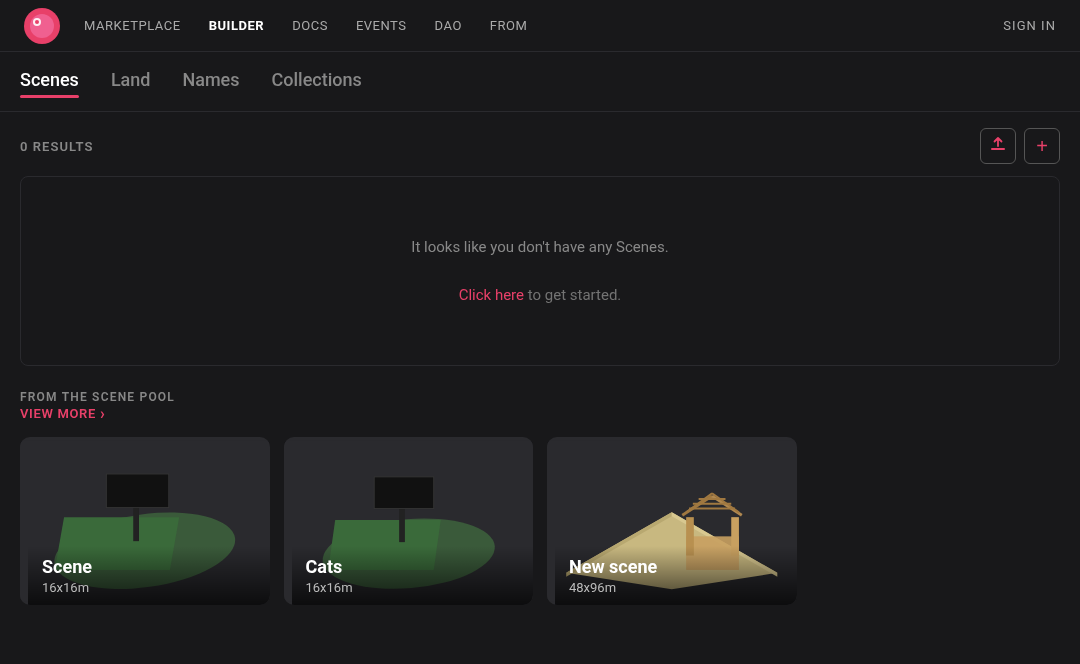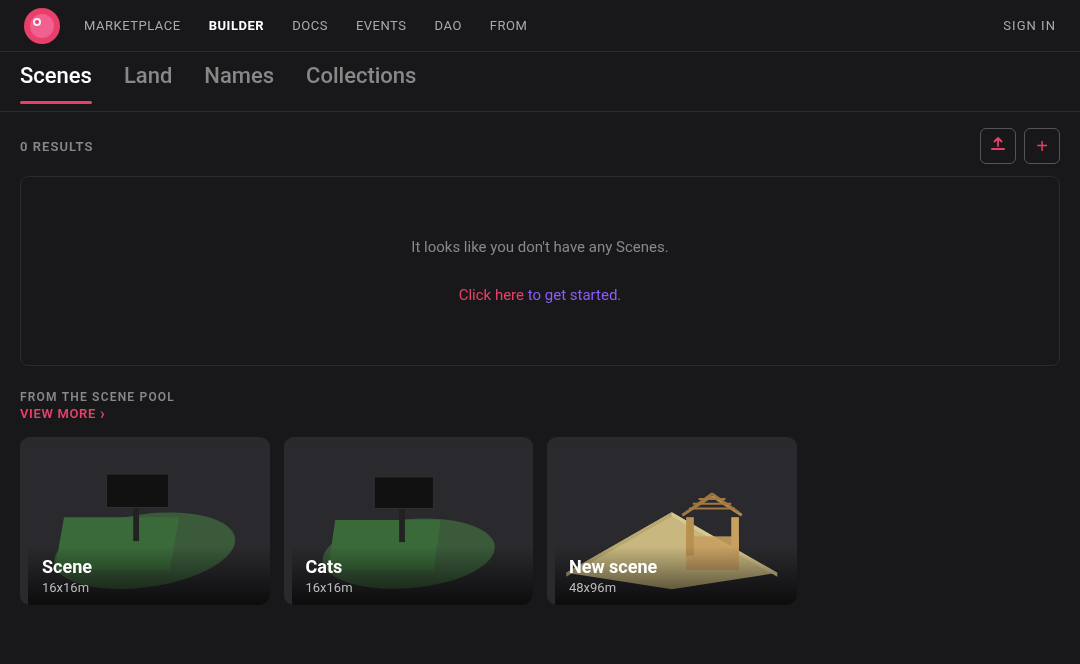--- a/index.html
+++ b/index.html
@@ -52,25 +52,25 @@
     
     .tabs-bar {
       display: flex;
       align-items: center;
       background-color: #18181a;
       padding: 0 20px;
       height: 60px;
       border-bottom: 1px solid #2a2a2e;
     }
     .tab-item {
-      font-size: 22px;
+      font-size: 18px;
       font-weight: 500;
       color: #888;
       margin-right: 32px;
-      padding-bottom: 12px;
+      padding-bottom: 4px;
       cursor: pointer;
       position: relative;
     }
     .tab-item.active {
       color: #fff;
     }
     .tab-item.active::after {
       content: '';
       position: absolute;
       bottom: -4px;
@@ -132,21 +132,21 @@
     .empty-state-text {
       font-size: 15px;
       color: #888;
       margin-bottom: 6px;
     }
     .empty-state-link {
       font-size: 15px;
       color: #888;
     }
     .empty-state-link span {
-      color: #8b5cf6;
+      color: #737373;
       cursor: pointer;
     }
 
     
     .scene-pool-header {
       display: flex;
       align-items: flex-start;
       justify-content: space-between;
       margin-bottom: 14px;
       flex-direction: column;

